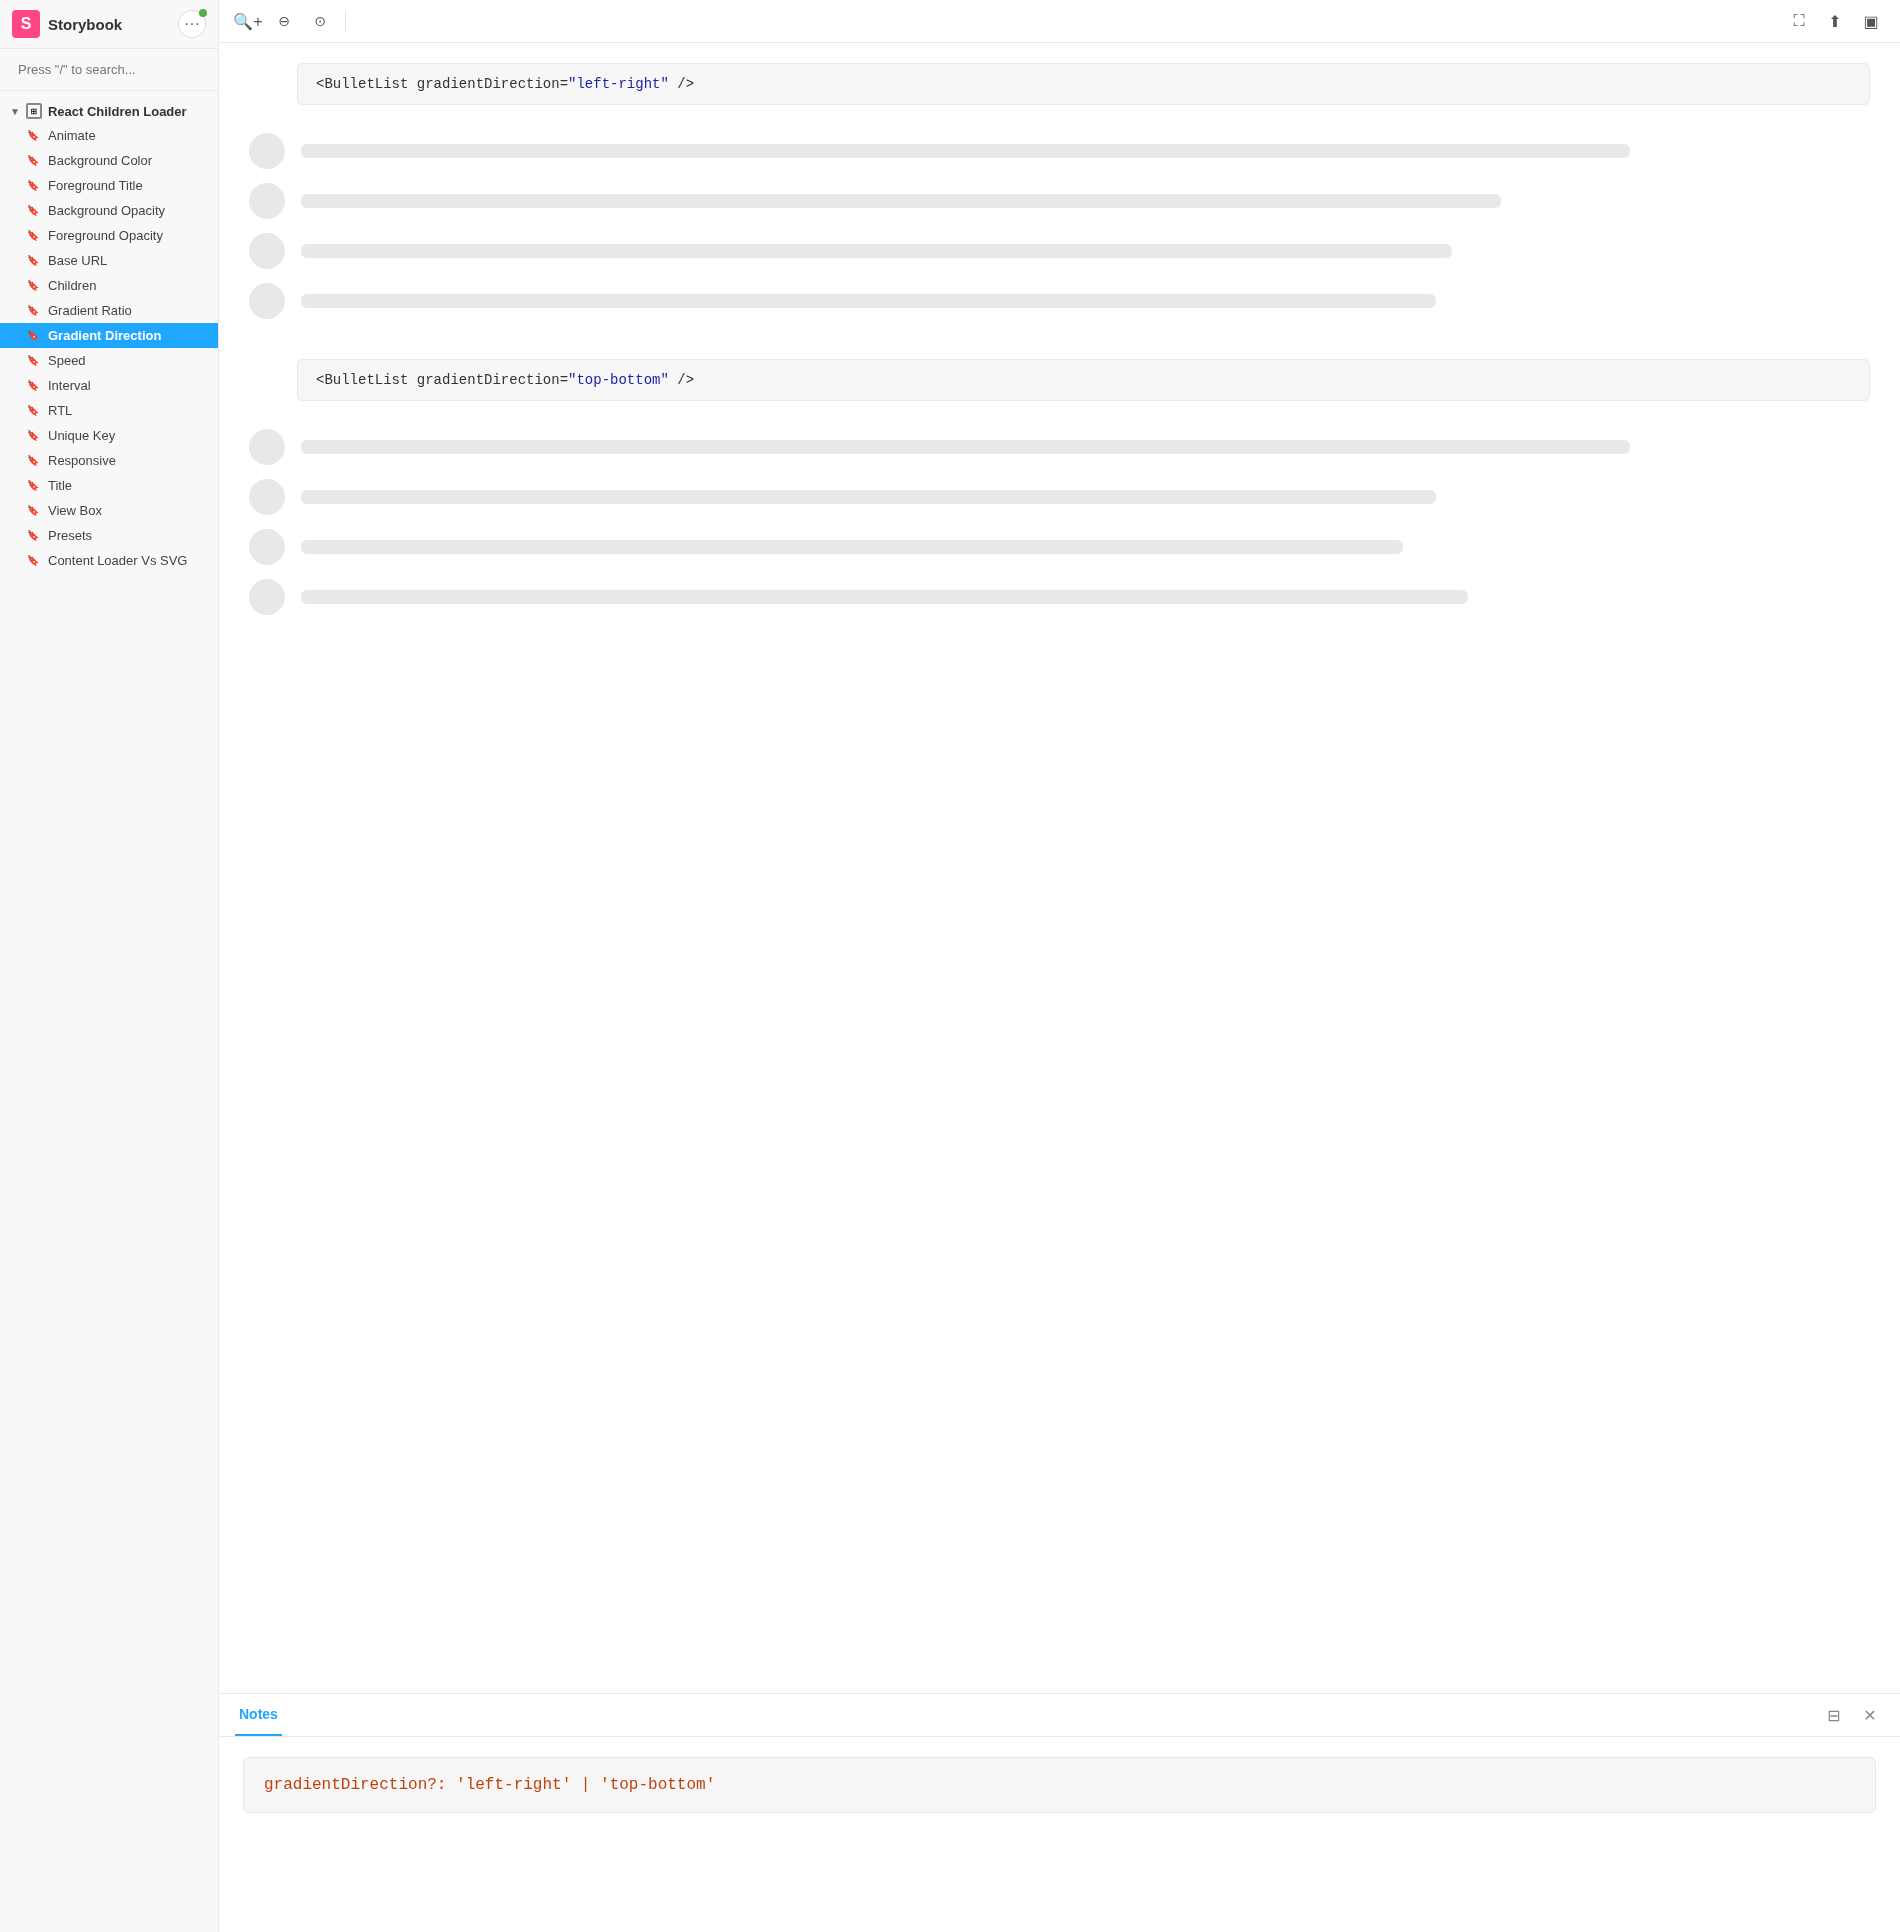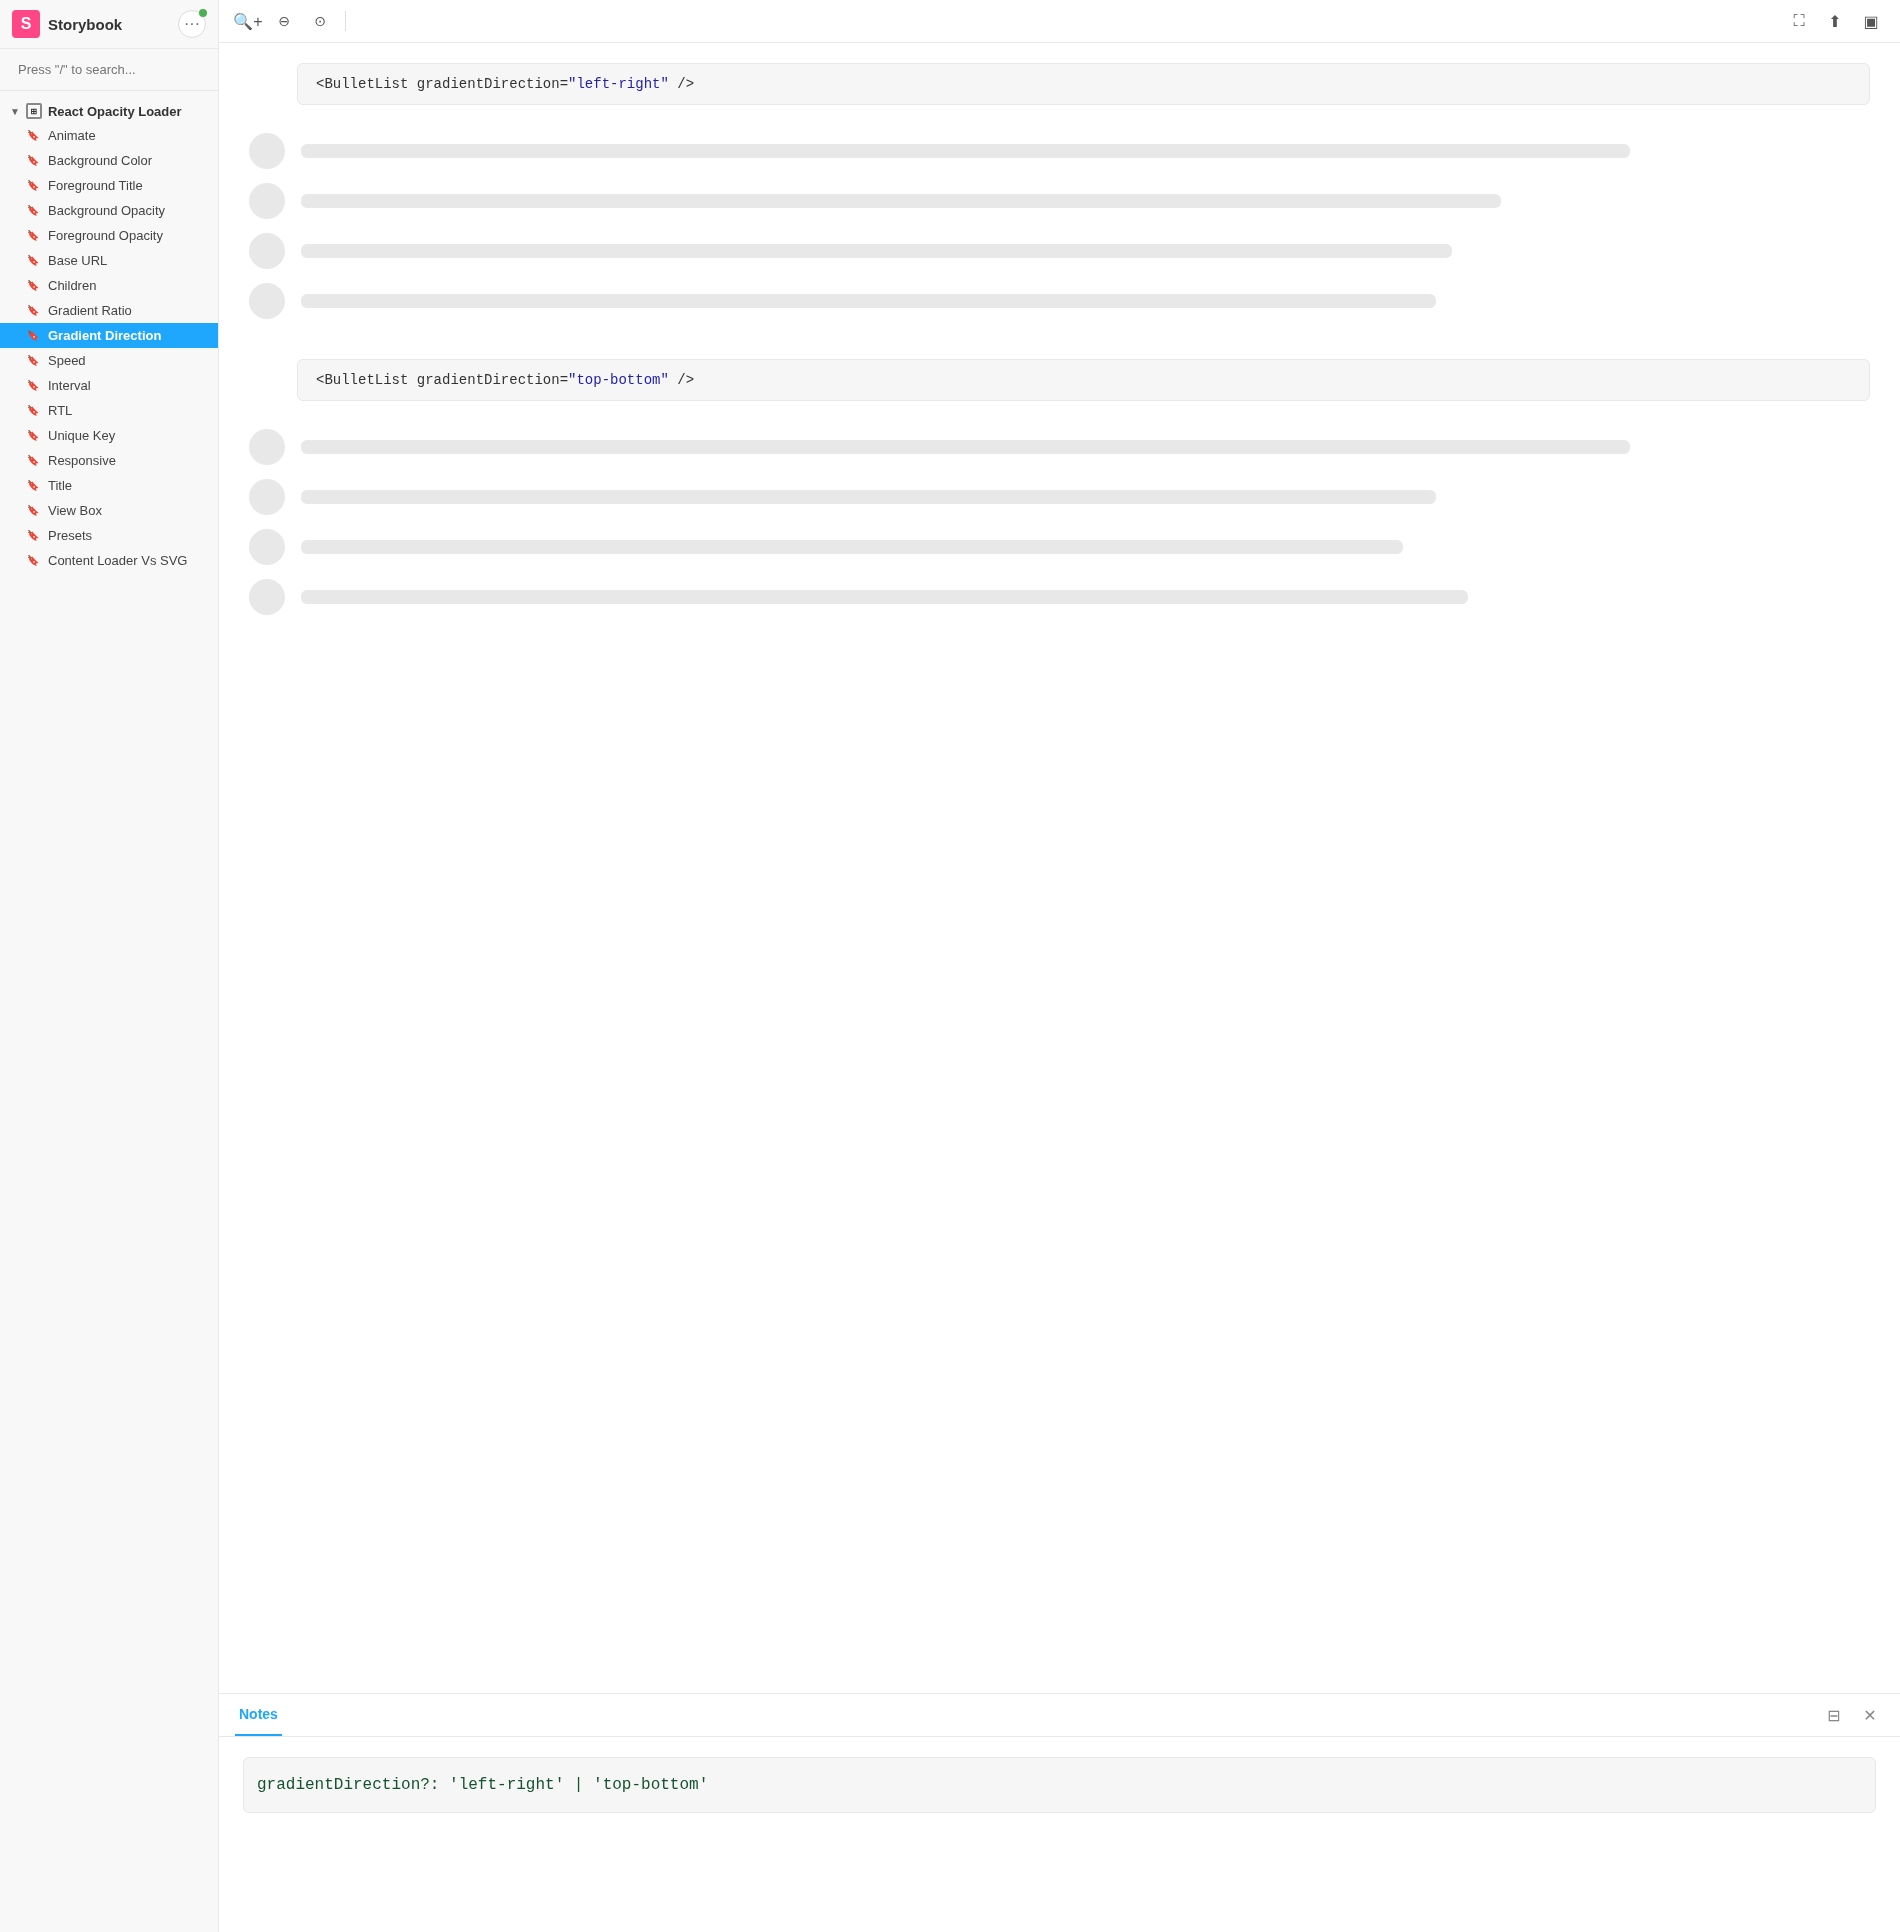--- a/index.html
+++ b/index.html
@@ -234,24 +234,24 @@
       font-size: 16px; color: #888;
       border-radius: 4px;
     }
     .notes-content {
       padding: 20px 24px;
     }
     .notes-code-block {
       background: #f6f6f6;
       border: 1px solid #e8e8e8;
       border-radius: 6px;
-      padding: 18px 13px;
+      padding: 18px 20px;
       font-family: 'Courier New', monospace;
       font-size: 16px;
-      color: #14532d;
+      color: #c2410c;
       margin-bottom: 14px;
     }
     .notes-desc {
       font-size: 14px;
       color: #444;
       line-height: 1.6;
     }
     .notes-desc .inline-code {
       background: #f0f0f0;
       border: 1px solid #ddd;
@@ -275,21 +275,21 @@
       <span class="green-dot"></span>
     </button>
   </div>
   <div class="sidebar-search">
     <input type="text" placeholder="Press &quot;/&quot; to search..." style="">
   </div>
   <nav class="sidebar-nav">
     <div class="nav-group-header">
       <span class="arrow">▼</span>
       <div class="group-icon">⊞</div>
-      <span>React Opacity Loader</span>
+      <span>React Children Loader</span>
     </div>
     <div id="nav-items-container">
     <div class="nav-item">
           <span class="bookmark-icon" style="font-size: 10px;">🔖</span>
           <span>Animate</span>
         </div>
         <div class="nav-item">
           <span class="bookmark-icon" style="font-size: 10px;">🔖</span>
           <span>Background Color</span>
         </div>

